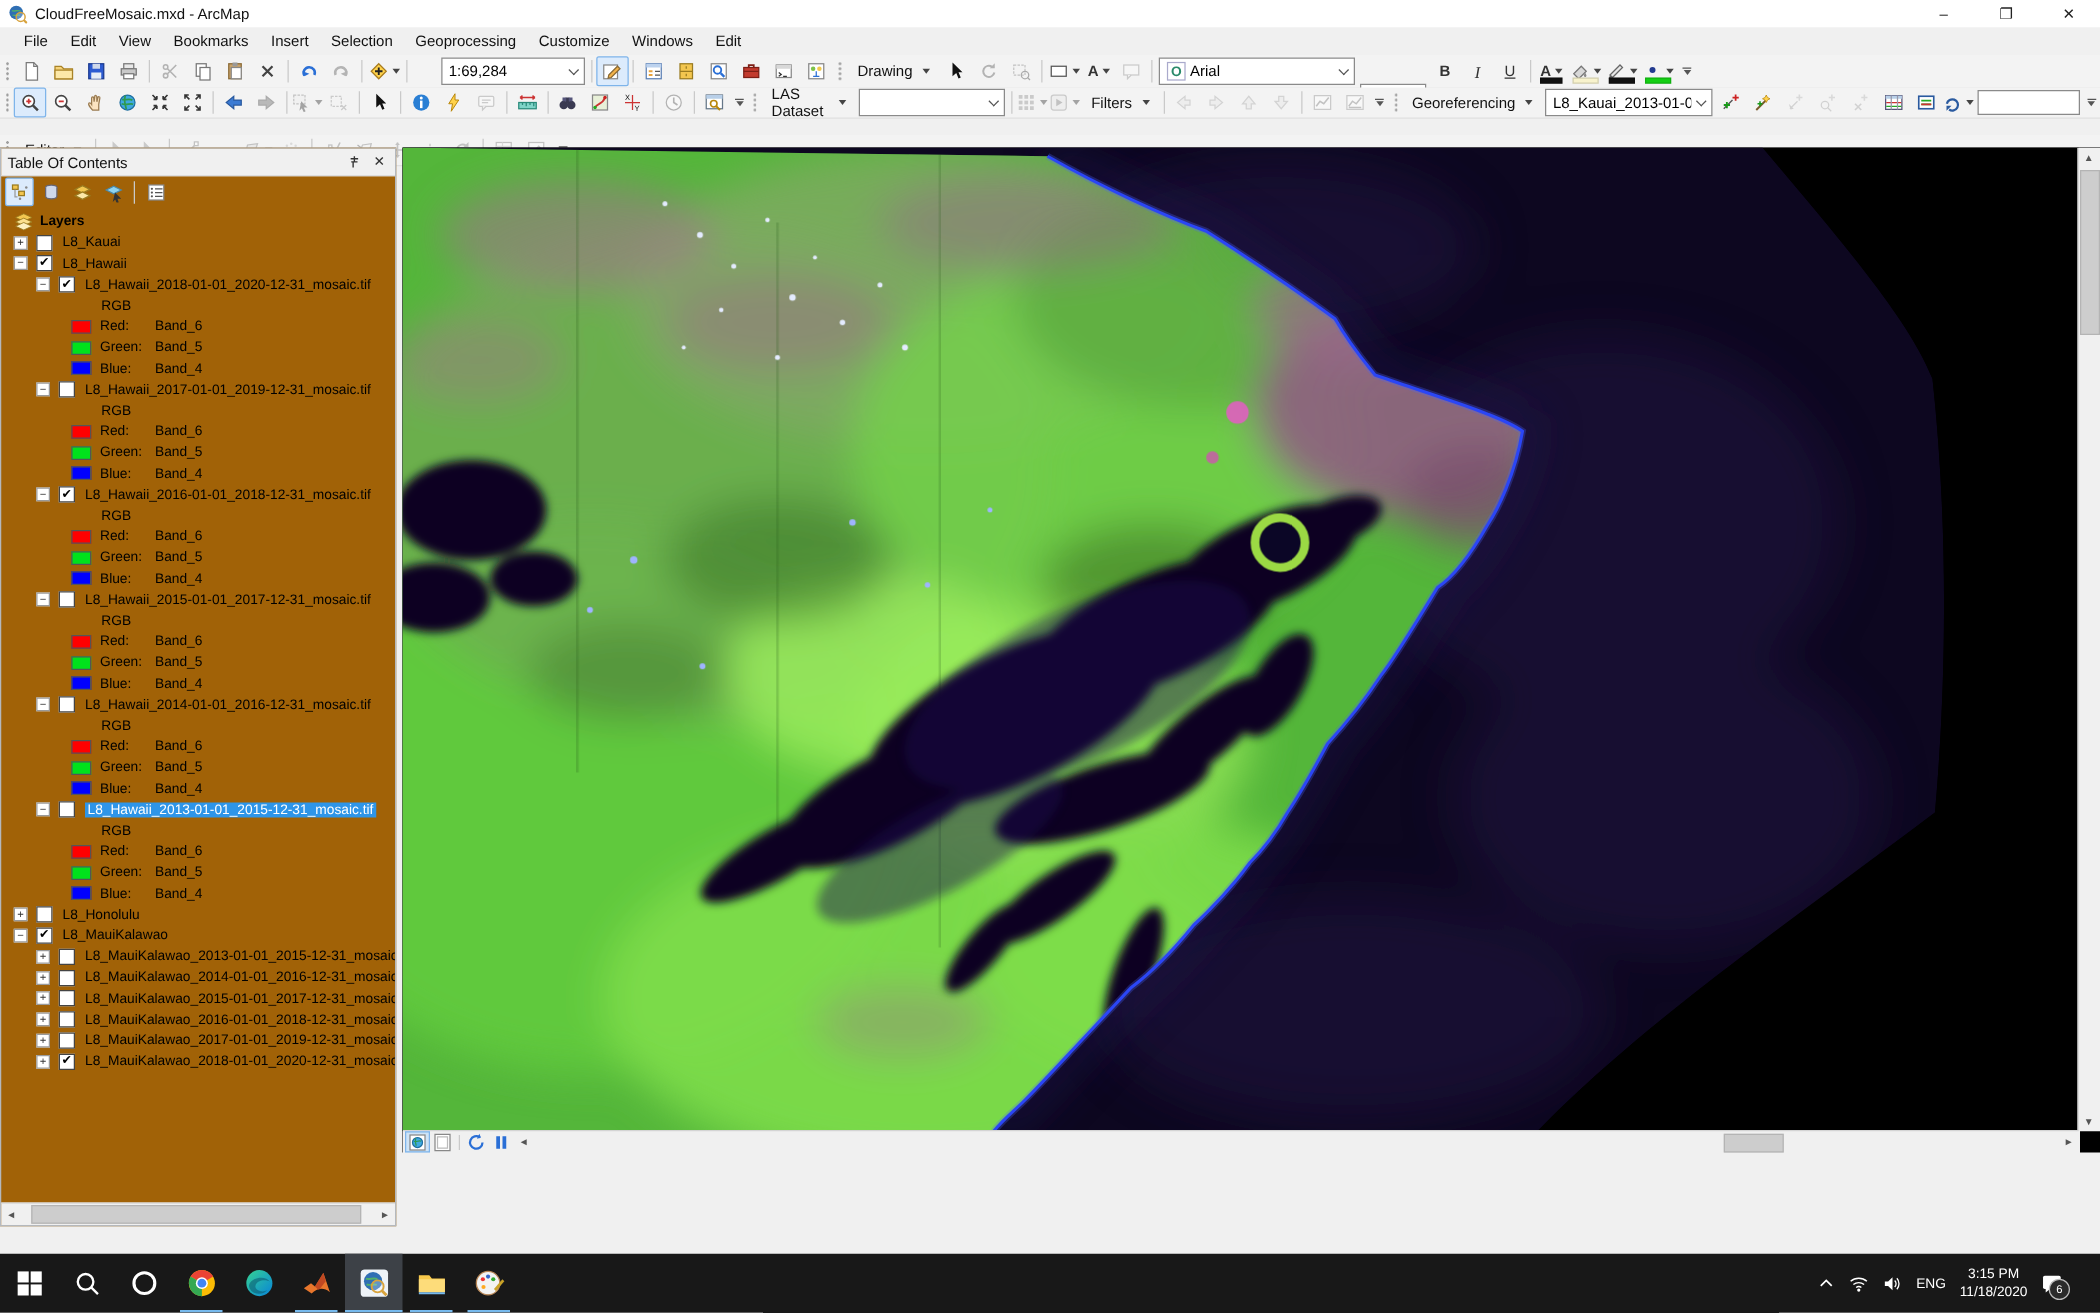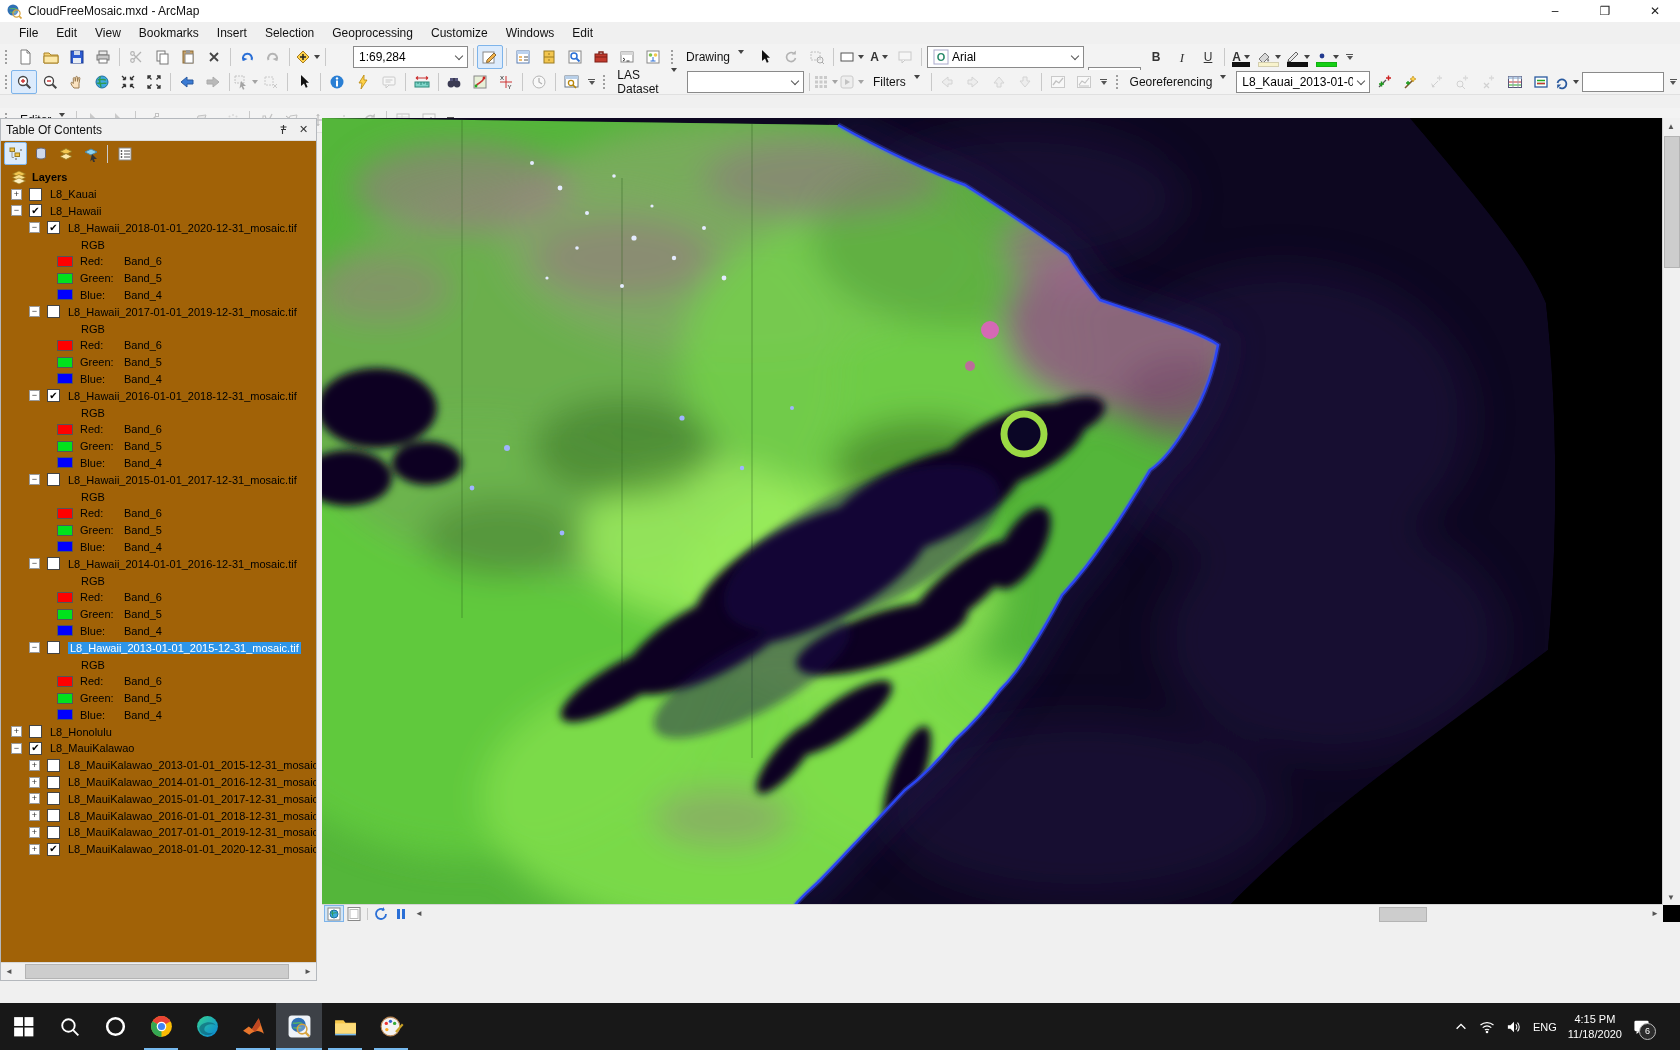--- a/index.html
+++ b/index.html
@@ -21,21 +21,21 @@
   .tsep{width:1px;height:18px;background:#c9c9c9;margin:0 3px}
   .tbtn{height:22px;min-width:22px;display:flex;align-items:center;justify-content:center;position:relative;border:1px solid transparent;border-radius:2px;padding:0 1px}
   .tbtn.act{border-color:#7eb4ea;background:#dcebfc}
   .tbtn.dis{opacity:.45;filter:grayscale(1)}
   .tbtn .glyph{font-size:13px;line-height:1;color:#333}
   .tbtn .glyph.bold{font-weight:bold;font-size:12px}
   .tbtn .glyph.ital{font-style:italic;font-family:"Liberation Serif",serif;font-size:13px}
   .tbtn .glyph.und{text-decoration:underline;font-size:12px}
   .tbtn .bar{position:absolute;left:3px;right:3px;bottom:1px;height:3px;border:1px solid rgba(0,0,0,.15)}
   .dd{width:0;height:0;border-left:3px solid transparent;border-right:3px solid transparent;border-top:4px solid #444;margin-left:3px}
-  .tlabel{display:flex;gap:5px;font-size:12px;color:#111;padding:2px 7px;border:1px solid transparent}
+  .tlabel{display:flex;align-items:center;gap:5px;font-size:12px;color:#111;padding:2px 7px;border:1px solid transparent}
   .combo{height:20px;background:#fff;border:1px solid #8a8a8a;display:flex;align-items:center;font-size:12px;padding-left:5px;margin:0 2px;overflow:hidden;white-space:nowrap}
   .combo .cval{flex:1;overflow:hidden;text-overflow:clip;white-space:nowrap}
   .chevbox{width:16px;align-self:stretch;display:flex;align-items:center;justify-content:center;flex:none}
   .chevbox i{display:block;width:5px;height:5px;border-right:1.4px solid #555;border-bottom:1.4px solid #555;transform:rotate(45deg);margin-top:-2px}
   .tinput{height:18px;background:#fff;border:1px solid #8a8a8a;margin:0 2px}
   .ovf{width:13px;height:20px;display:flex;flex-direction:column;align-items:center;justify-content:center;gap:1px;margin:0 2px}
   .ovf b{width:7px;border-top:1.4px solid #555}
   .ovf i{width:0;height:0;border-left:3.5px solid transparent;border-right:3.5px solid transparent;border-top:4px solid #555}
   svg{display:block}
   
@@ -1428,21 +1428,21 @@
         </svg>
     </span>
     <span class="titem">
       <svg width="16" height="14" viewBox="0 0 18 16">
           <path d="M2 6v4h3l4 4V2L5 6z" fill="#fff"></path>
           <path d="M11 5a4.2 4.2 0 0 1 0 6M13 3a7.4 7.4 0 0 1 0 10" stroke="#fff" fill="none" stroke-width="1.2"></path>
         </svg>
     </span>
     <span class="titem">ENG</span>
     <span class="clockblk">
-      <div>4:15 PM</div>
+      <div>3:15 PM</div>
       <div>11/18/2020</div>
     </span>
     <span class="titem notif">
       <svg width="17" height="16" viewBox="0 0 24 22">
           <rect x="2" y="2" width="20" height="15" rx="2" fill="#fff"></rect>
           <path d="M5 17v4l5-4z" fill="#fff"></path>
         </svg>
       <span class="badge">6</span>
     </span>
   </span>

